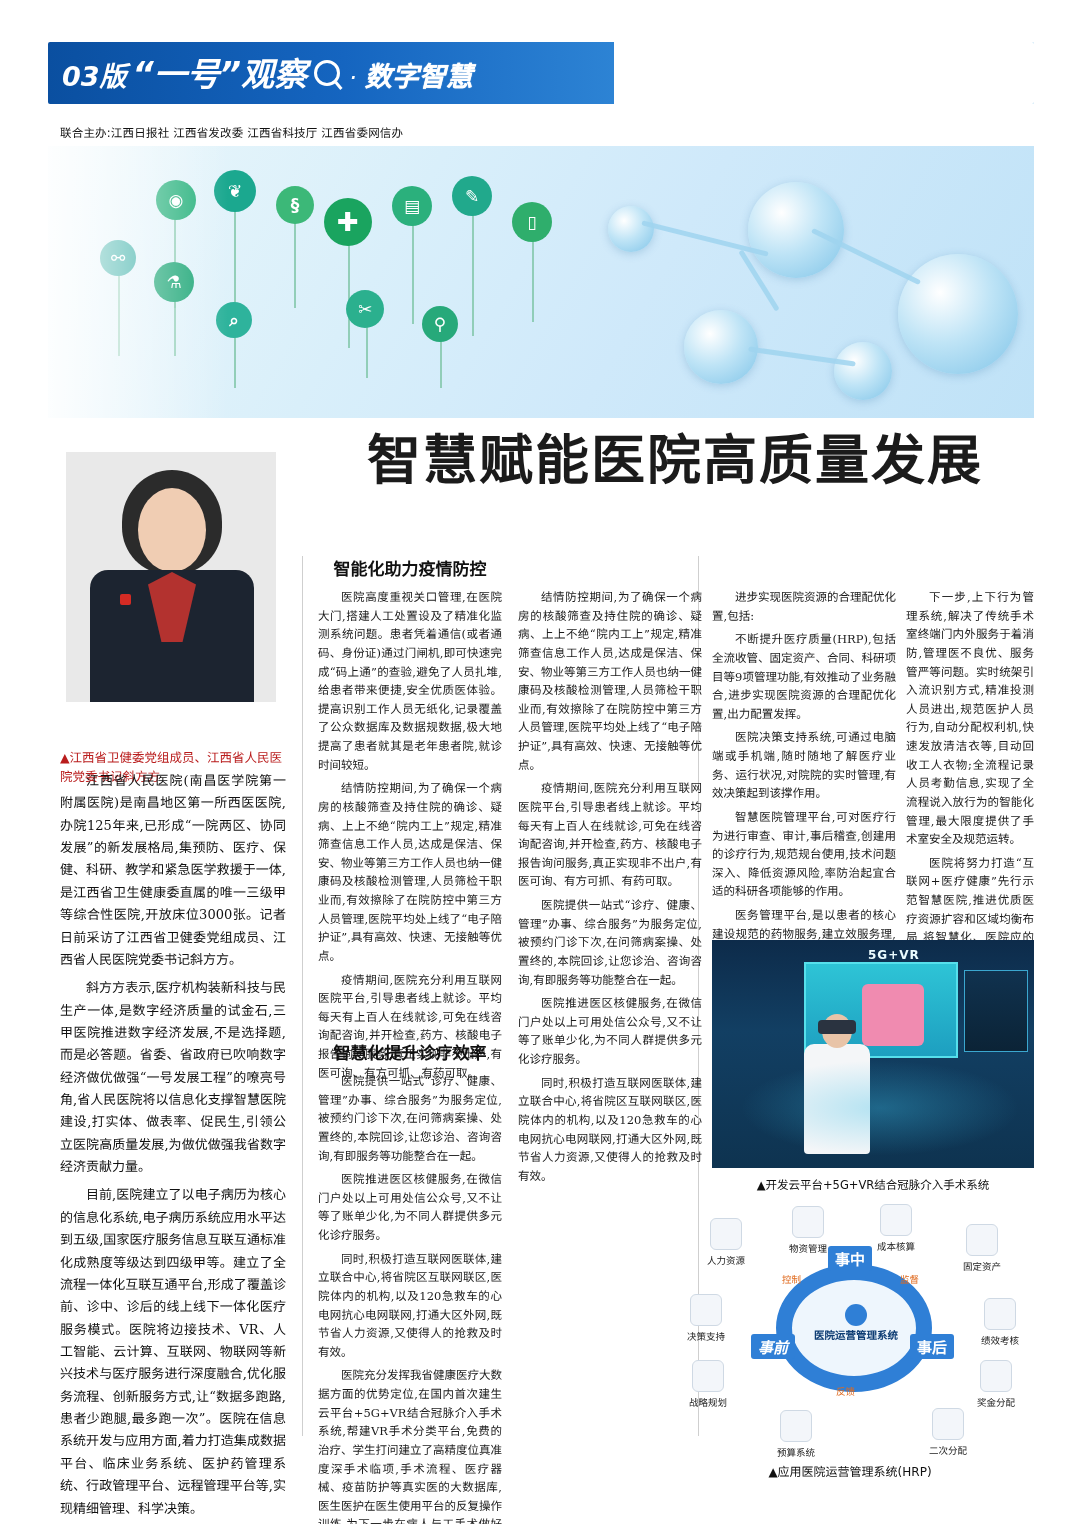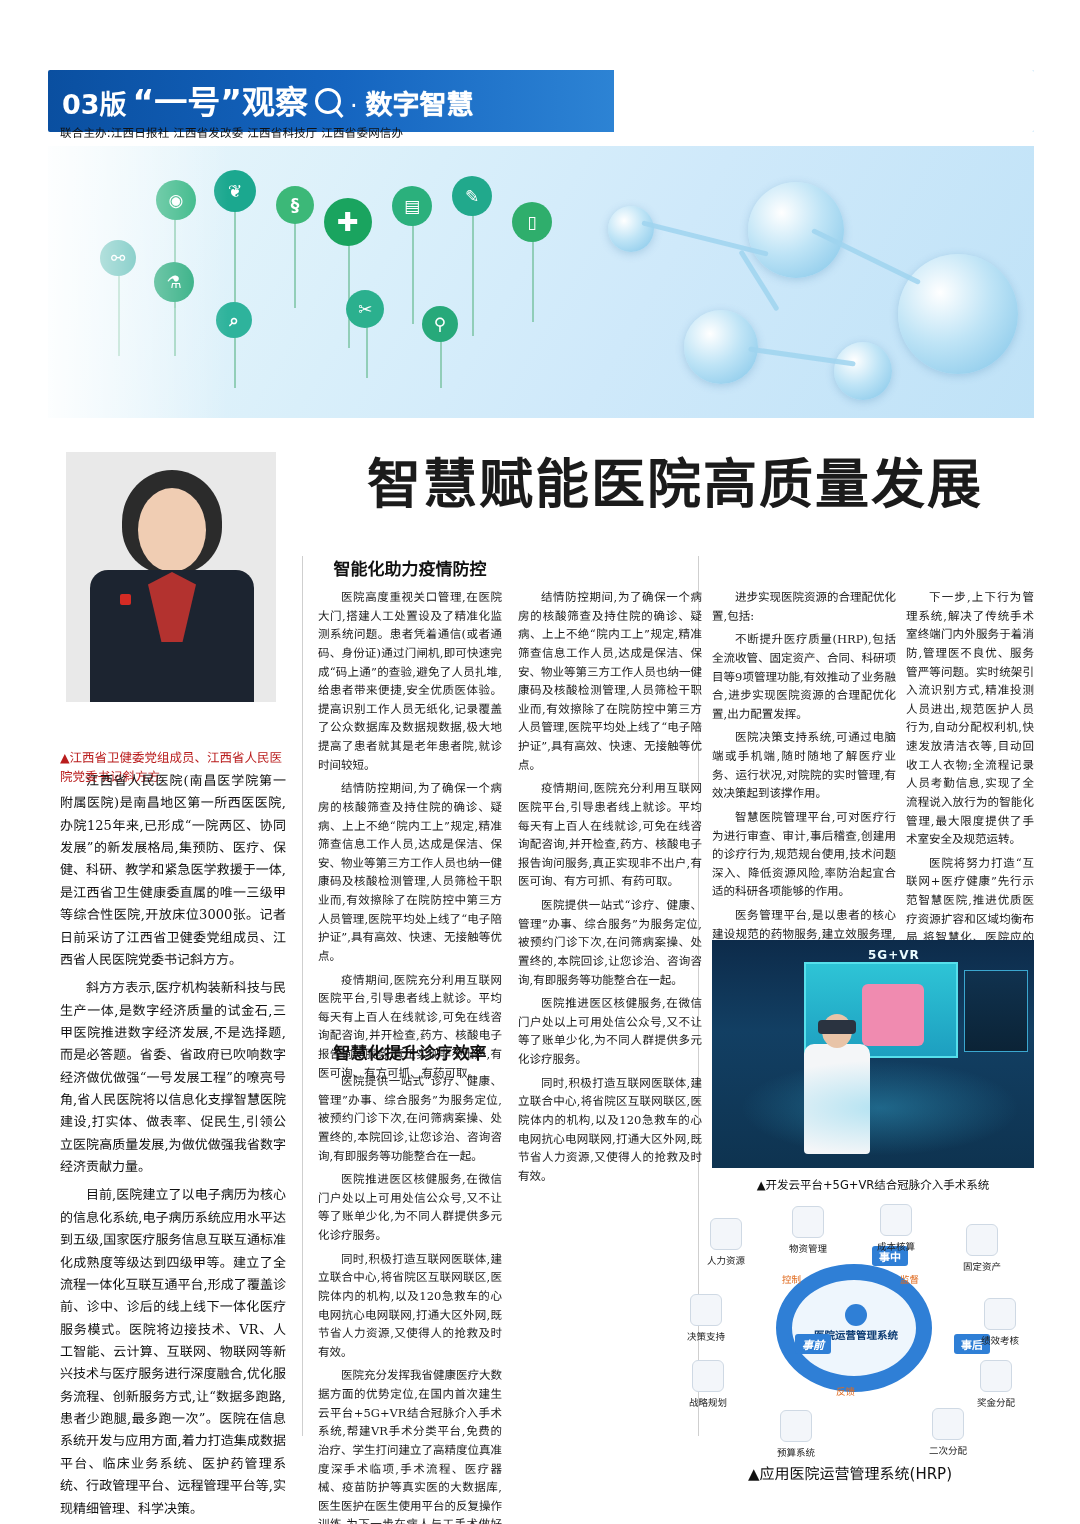--- a/index.html
+++ b/index.html
@@ -9,24 +9,25 @@
     font-family:"DejaVu Sans","Liberation Sans",sans-serif;
     overflow:hidden;
     position:relative;
   }
   .page{
     position:absolute;left:0;top:0;width:1080px;height:1524px;
     background:#fff;
   }
   
   .masthead{
-    position:absolute;left:48px;top:70px;width:986px;height:62px;
+    position:absolute;left:48px;top:42px;width:986px;height:62px;
     background:linear-gradient(90deg,#0a4fa0 0%,#1565c0 30%,#2f86d6 60%,#69b7e8 100%);
     border-radius:2px;
     overflow:hidden;
+    font-style:italic;
   }
   .masthead:after{
     content:"";position:absolute;right:0;top:0;width:420px;height:100%;
     background:#ffffff;
   }
   .mast-left{
     position:absolute;left:14px;top:6px;display:flex;align-items:baseline;gap:6px;color:#fff;z-index:3;
   }
   .mast-ban{
     font-size:27px;font-weight:bold;letter-spacing:0px;
@@ -67,21 +68,21 @@
     position:absolute;border-radius:50%;display:flex;align-items:center;justify-content:center;
     color:#fff;font-size:17px;font-weight:bold;
   }
   .stem{position:absolute;width:2px;background:#7fc6a8;opacity:.8;}
   .hero-left-fade{
     position:absolute;left:0;top:0;width:180px;height:100%;
     background:linear-gradient(90deg,rgba(255,255,255,.9),rgba(255,255,255,0));
   }
   
   .headline{
-    position:absolute;left:330px;top:440px;width:690px;
+    position:absolute;left:330px;top:416px;width:690px;
     text-align:center;
     font-size:54px;font-weight:bold;color:#1b1b1b;letter-spacing:2px;
     font-family:"DejaVu Sans","Liberation Sans",sans-serif;
   }
   
   .portrait{
     position:absolute;left:66px;top:452px;width:210px;height:250px;
     background:linear-gradient(180deg,#ececec 0%,#dfdfdf 100%);
     overflow:hidden;
   }
@@ -180,35 +181,35 @@
     background:#eef6fd;
     box-sizing:border-box;
   }
   .dia-core{
     position:absolute;left:150px;top:94px;width:92px;text-align:center;font-size:10.5px;color:#0d3c73;font-weight:bold;line-height:1.3;
   }
   .dia-core .person{
     display:block;width:22px;height:22px;margin:0 auto 3px;border-radius:50%;background:#2f7fd6;
   }
   .dia-stage{
-    position:absolute;font-size:11px;color:#ffffff;font-weight:bold;
-    background:#2f7fd6;padding:2px 7px;border-radius:3px;margin-left:44px;
+    position:absolute;font-size:15px;color:#ffffff;font-weight:bold;
+    background:#2f7fd6;padding:2px 7px;border-radius:3px;
   }
   .dia-arrowlbl{
     position:absolute;font-size:9.5px;color:#e06a1e;
   }
   .dia-node{
     position:absolute;width:80px;text-align:center;font-size:9.5px;color:#222;
   }
   .dia-node .chip{
     display:block;width:30px;height:30px;margin:0 auto 3px;border-radius:6px;
     background:#f3f6fa;border:1px solid #cfd9e4;
   }
   .dia-cap{
-    position:absolute;left:660px;top:1462px;width:380px;text-align:center;font-size:15px;color:#111;
+    position:absolute;left:660px;top:1462px;width:380px;text-align:center;font-size:12px;color:#111;
   }
   
   .vrule{position:absolute;width:1px;background:#cfcfcf;}
 </style>
 </head>
 <body>
 
 <div class="page">
 
   <div class="masthead">

